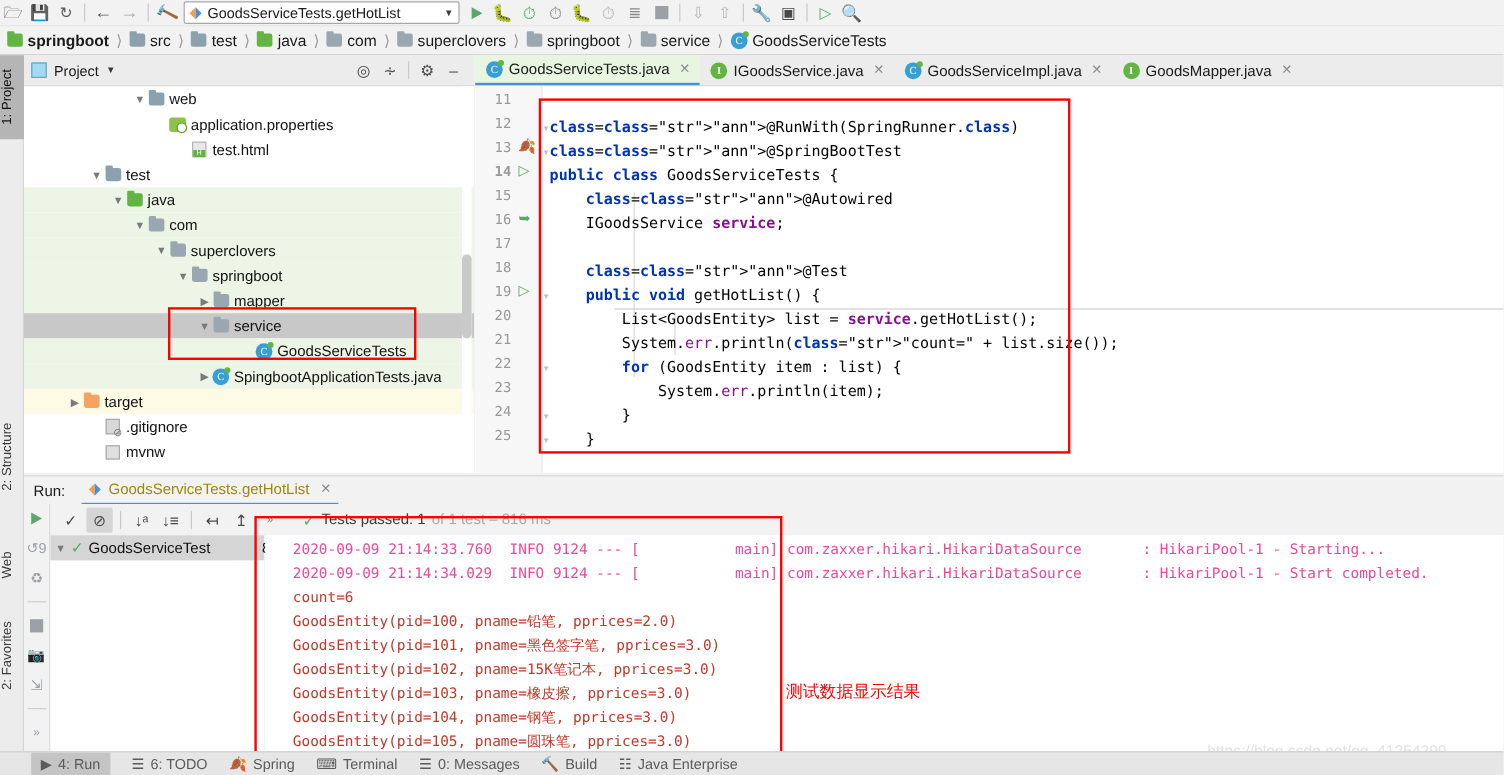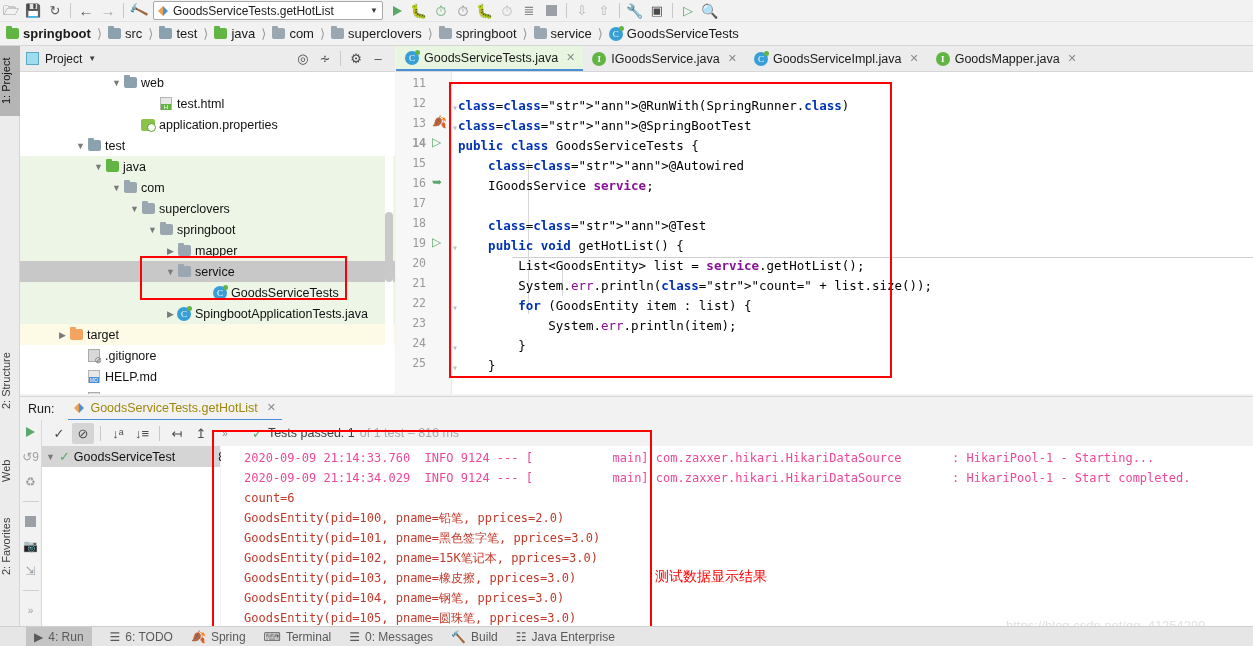--- a/index.html
+++ b/index.html
@@ -353,34 +353,34 @@
   <div class="proj-tree" id="proj-tree">
       <div class="tree-row">
         <span style="display:inline-block;width:90px"></span>
         <span class="arrow">▼</span>
         <span class="ico-sm">
           <span class="folder-ico src"></span>
         </span>
         <span class="tree-label">web</span>
       </div>
       <div class="tree-row">
+        <span style="display:inline-block;width:108px"></span>
+        <span class="arrow"></span>
+        <span class="ico-sm">
+          <span class="props-ico"></span>
+        </span>
+        <span class="tree-label">application.properties</span>
+      </div>
+      <div class="tree-row">
         <span style="display:inline-block;width:126px"></span>
         <span class="arrow"></span>
         <span class="ico-sm">
           <span class="html-ico"></span>
         </span>
         <span class="tree-label">test.html</span>
-      </div>
-      <div class="tree-row">
-        <span style="display:inline-block;width:108px"></span>
-        <span class="arrow"></span>
-        <span class="ico-sm">
-          <span class="props-ico"></span>
-        </span>
-        <span class="tree-label">application.properties</span>
       </div>
       <div class="tree-row">
         <span style="display:inline-block;width:54px"></span>
         <span class="arrow">▼</span>
         <span class="ico-sm">
           <span class="folder-ico src"></span>
         </span>
         <span class="tree-label">test</span>
       </div>
       <div class="tree-row green">
@@ -455,28 +455,20 @@
         </span>
         <span class="tree-label">target</span>
       </div>
       <div class="tree-row">
         <span style="display:inline-block;width:54px"></span>
         <span class="arrow"></span>
         <span class="ico-sm">
           <span class="git-ico"></span>
         </span>
         <span class="tree-label">.gitignore</span>
-      </div>
-      <div class="tree-row">
-        <span style="display:inline-block;width:54px"></span>
-        <span class="arrow"></span>
-        <span class="ico-sm">
-          <span class="md-ico"></span>
-        </span>
-        <span class="tree-label">HELP.md</span>
       </div>
       <div class="tree-row">
         <span style="display:inline-block;width:54px"></span>
         <span class="arrow"></span>
         <span class="ico-sm">
           <span class="mvnw-ico"></span>
         </span>
         <span class="tree-label">mvnw</span>
       </div>
     </div>

